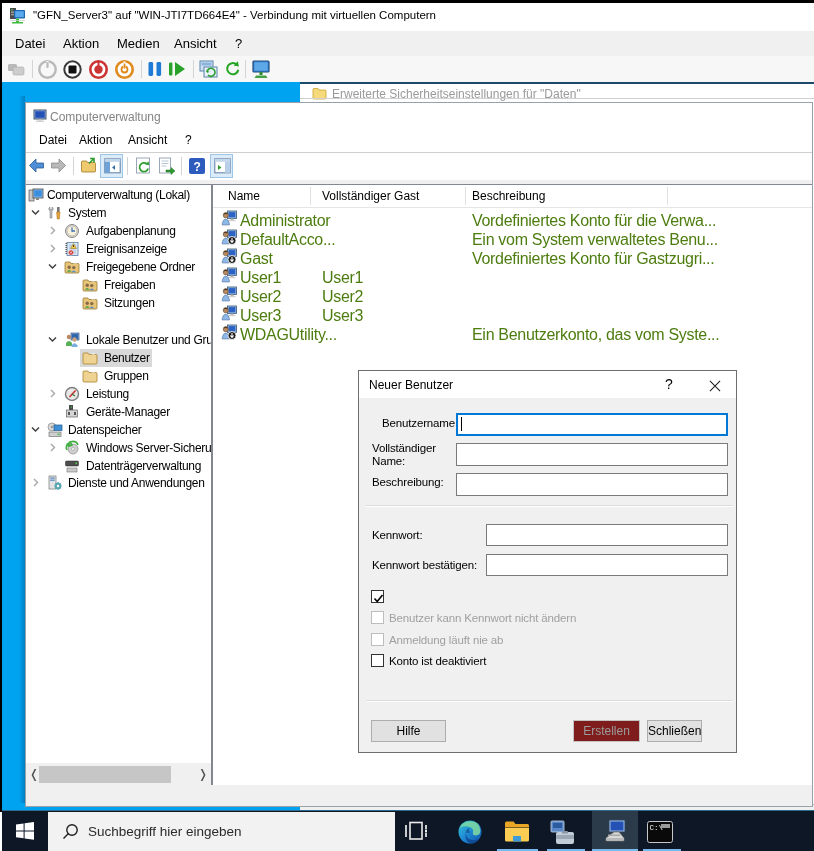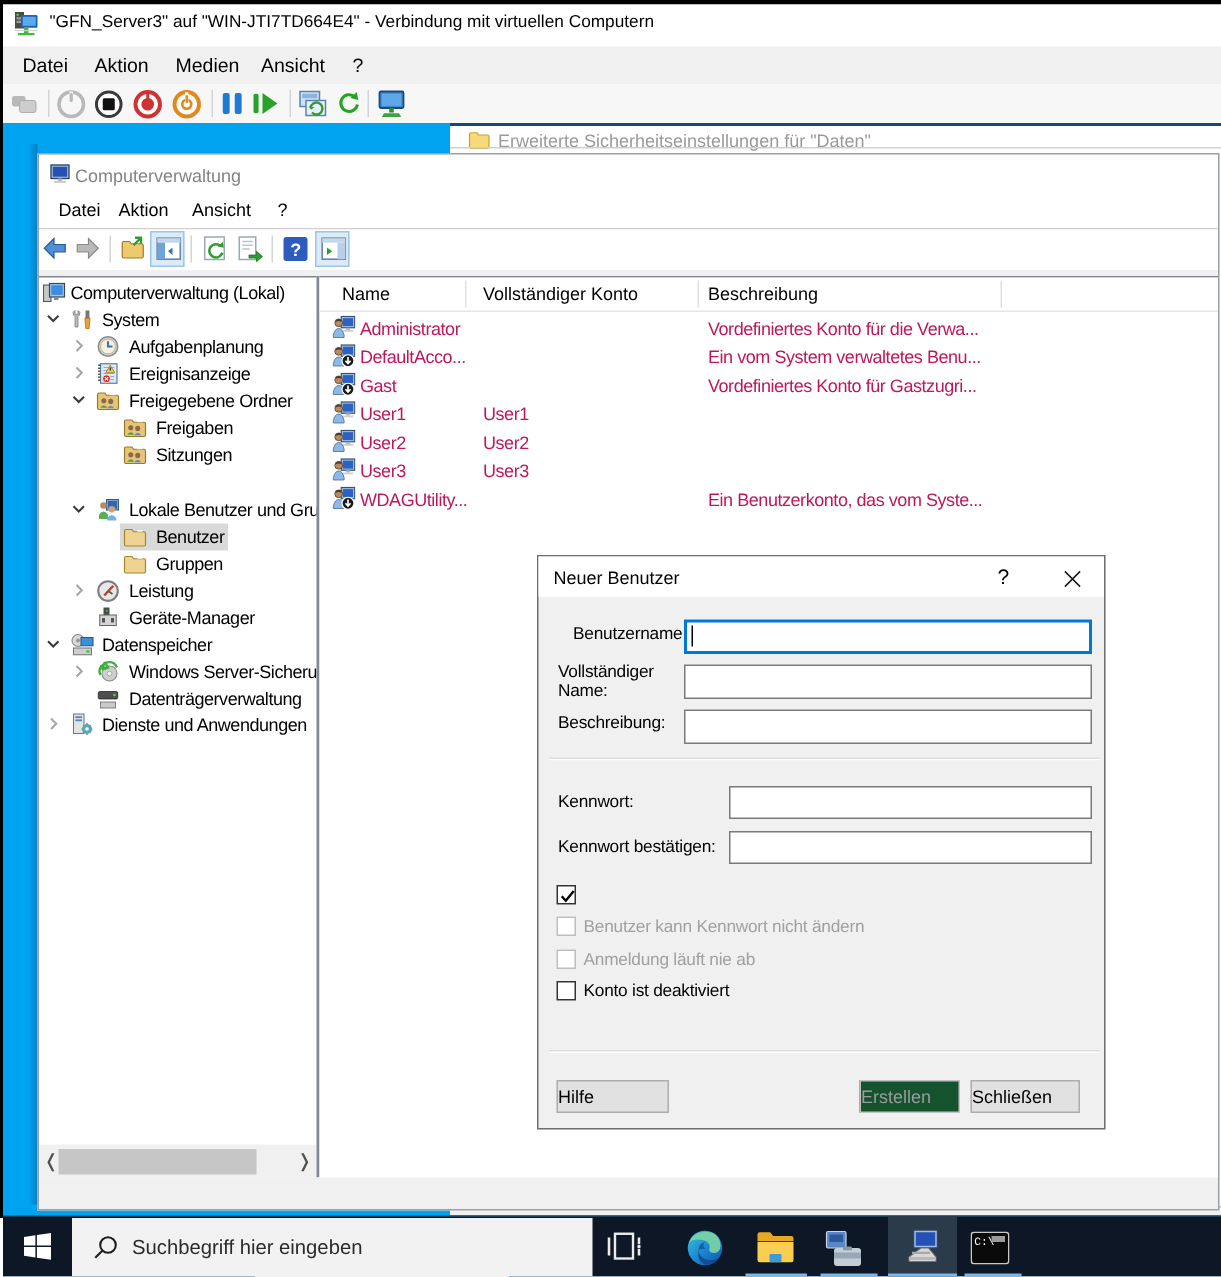--- a/index.html
+++ b/index.html
@@ -5,29 +5,29 @@
   html,body{margin:0;padding:0}
   body{width:814px;height:851px;position:relative;overflow:hidden;
        font-family:"Liberation Sans",sans-serif;background:#fff}
   .abs{position:absolute}
   .txt{white-space:nowrap}
   .dlbl{font-size:11.5px;letter-spacing:-0.15px;color:#000}
   .dinp{background:#fff;border:1px solid #7a7a7a;box-sizing:border-box}
   .dchk{width:13px;height:13px;background:#fff;border:1px solid #333;box-sizing:border-box}
   .dchk.dis{border-color:#bdbdbd}
   .dbtn{height:22px;background:#e1e1e1;border:1px solid #adadad;box-sizing:border-box;
-        font-size:12px;color:#000;text-align:left;line-height:20px}
+        font-size:12px;color:#000;text-align:center;line-height:20px}
   .trow{position:absolute;left:0;width:185px;height:18px}
   .tic{position:absolute;top:1px;width:16px;height:16px}
   .tic svg{width:16px;height:16px;display:block}
   .chv{position:absolute;top:4px;width:9px;height:9px}
   .chv svg{width:9px;height:9px;display:block}
   .ttx{position:absolute;top:2px;font-size:12px;letter-spacing:-0.3px;color:#000;white-space:nowrap}
   .lrow{position:absolute;left:0;width:599px;height:19px}
-  .ltx{position:absolute;top:3px;font-size:12px;letter-spacing:-0.3px;color:#be185d;white-space:nowrap}
+  .ltx{position:absolute;top:3px;font-size:16px;letter-spacing:-0.3px;color:#4d7c0f;white-space:nowrap}
 </style>
 </head>
 <body>
 
 <svg width="0" height="0" style="position:absolute">
   <defs>
     <g id="sym-fold">
       <path d="M1 4 q0 -1 1 -1 h4 l1 1.5 h7 q1 0 1 1 V13 q0 1 -1 1 H2 q-1 0 -1 -1 z" fill="#eed392" stroke="#a8842c" stroke-width="0.8"></path>
       <path d="M9.5 3.5 h3.5 v1 h-3.5 z" fill="#fdfdfd" opacity="0.9"></path>
     </g>
@@ -426,21 +426,21 @@
         <span class="abs" style="left:3px;top:4px;font-size:12px;color:#505050">❬</span>
         <span class="abs" style="left:172px;top:4px;font-size:12px;color:#505050">❭</span>
         <div class="abs" style="left:13px;top:3px;width:132px;height:17px;background:#c6c6c6"></div>
       </div>
     </div>
     <div class="abs" style="left:185px;top:81px;width:2px;height:601px;background:#828790"></div>
     <div class="abs" id="list-pane" style="left:187px;top:81px;width:599px;height:601px;background:#fff;border-top:1px solid #828790;overflow:hidden">
 
       <div class="abs" style="left:0;top:0;width:599px;height:22px;background:#fff;border-bottom:1px solid #e5e5e5">
         <span class="abs txt" style="left:15px;top:4px;font-size:12px">Name</span>
-        <span class="abs txt" style="left:109px;top:4px;font-size:12px">Vollständiger Konto</span>
+        <span class="abs txt" style="left:109px;top:4px;font-size:12px">Vollständiger Gast</span>
         <span class="abs txt" style="left:259px;top:4px;font-size:12px">Beschreibung</span>
         <div class="abs" style="left:97px;top:2px;width:1px;height:18px;background:#e0e0e0"></div>
         <div class="abs" style="left:252px;top:2px;width:1px;height:18px;background:#e0e0e0"></div>
         <div class="abs" style="left:454px;top:2px;width:1px;height:18px;background:#e0e0e0"></div>
       </div>
       <div class="lrow" style="top:24px">
           <i class="tic" style="left:8px;top:1px">
             <svg viewBox="0 0 16 16">
               <use href="#sym-user"></use>
             </svg>
@@ -541,22 +541,22 @@
         </svg></div>
     <div class="abs dchk dis" style="left:12px;top:240px"></div>
     <span class="abs txt dlbl" style="left:30px;top:241px;color:#a0a0a0">Benutzer kann Kennwort nicht ändern</span>
     <div class="abs dchk dis" style="left:12px;top:262px"></div>
     <span class="abs txt dlbl" style="left:30px;top:263px;color:#a0a0a0">Anmeldung läuft nie ab</span>
     <div class="abs dchk" style="left:12px;top:283px"></div>
     <span class="abs txt dlbl" style="left:30px;top:284px">Konto ist deaktiviert</span>
     <div class="abs" style="left:7px;top:329px;width:367px;height:1px;background:#dcdcdc;border-bottom:1px solid #fff"></div>
 
     <div class="abs dbtn" style="left:12px;top:349px;width:75px">Hilfe</div>
-    <div class="abs dbtn" style="left:214px;top:349px;width:67px;background:#14532d;border-color:#c3c3c3;color:#9b9b9b">Erstellen</div>
-    <div class="abs dbtn" style="left:288px;top:349px;width:73px">Schließen</div>
+    <div class="abs dbtn" style="left:214px;top:349px;width:67px;background:#7f1d1d;border-color:#c3c3c3;color:#9b9b9b">Erstellen</div>
+    <div class="abs dbtn" style="left:288px;top:349px;width:55px">Schließen</div>
   </div>
 
   <div class="abs" id="taskbar" style="left:0;top:728px;width:812px;height:41px;background:#0d1726;border-top:1px solid #2e6b8e">
 
     <svg class="abs" style="left:14px;top:11px" width="18" height="18" viewBox="0 0 18 18">
         <path d="M0 2.6 L7.6 1.5 V8.4 H0 Z M8.6 1.35 L18 0 V8.4 H8.6 Z M0 9.4 H7.6 V16.3 L0 15.2 Z M8.6 9.4 H18 V17.8 L8.6 16.45 Z" fill="#fff"></path>
       </svg>
 
     <div class="abs" style="left:46px;top:1px;width:347px;height:39px;background:#f2f2f2">
       <svg class="abs" style="left:14px;top:11px" width="17" height="17" viewBox="0 0 17 17">

